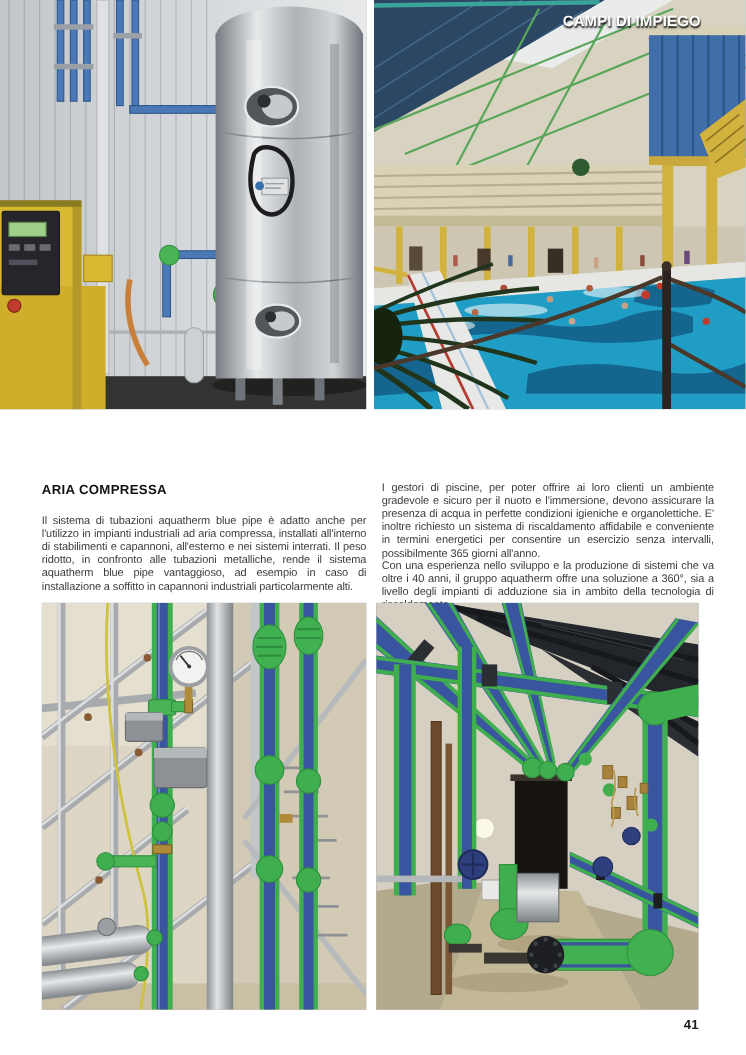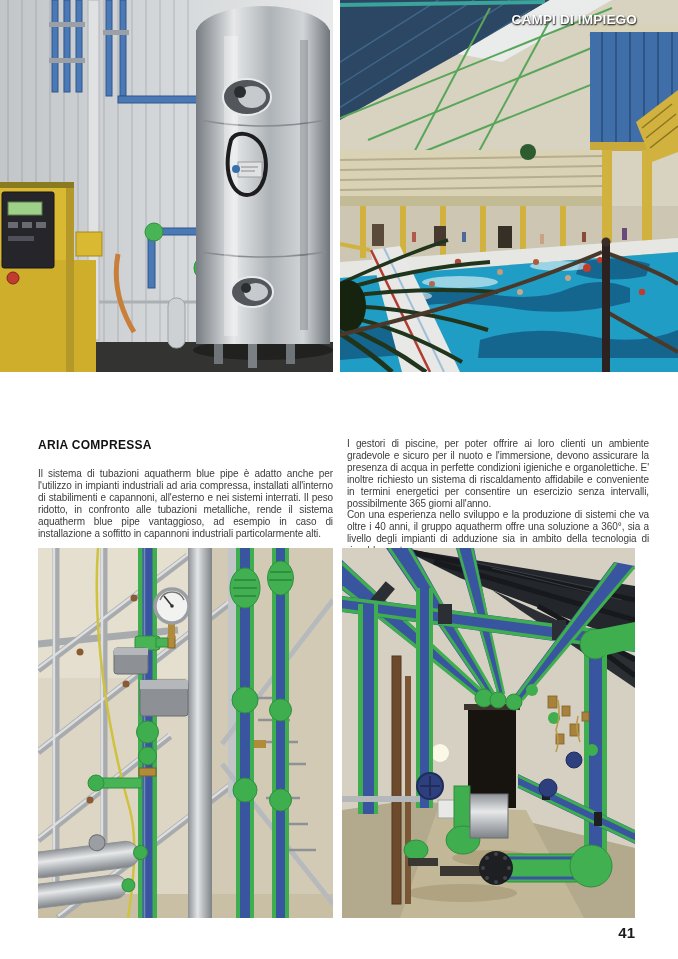--- a/index.html
+++ b/index.html
@@ -24,21 +24,21 @@
   .col-right{left:347px;width:302px;}
   .col h2{
     margin:0 0 16px 0;font-size:12px;font-weight:bold;color:#121212;letter-spacing:.3px;
   }
   .col p{
     margin:0;font-size:10px;line-height:11.9px;color:#3c3c3c;text-align:justify;
     letter-spacing:-0.1px;
   }
   .pagenum{
     position:absolute;top:924px;left:595px;width:40px;text-align:right;
-    font-size:15px;font-weight:bold;color:#1c1c1c;
+    font-size:12px;font-weight:bold;color:#1c1c1c;
   }
 </style>
 </head>
 <body>
 
 <div class="page">
 
   <div class="photo" id="photo-top-left">
     <svg viewBox="0 0 333 372" preserveAspectRatio="none">
       <defs>

